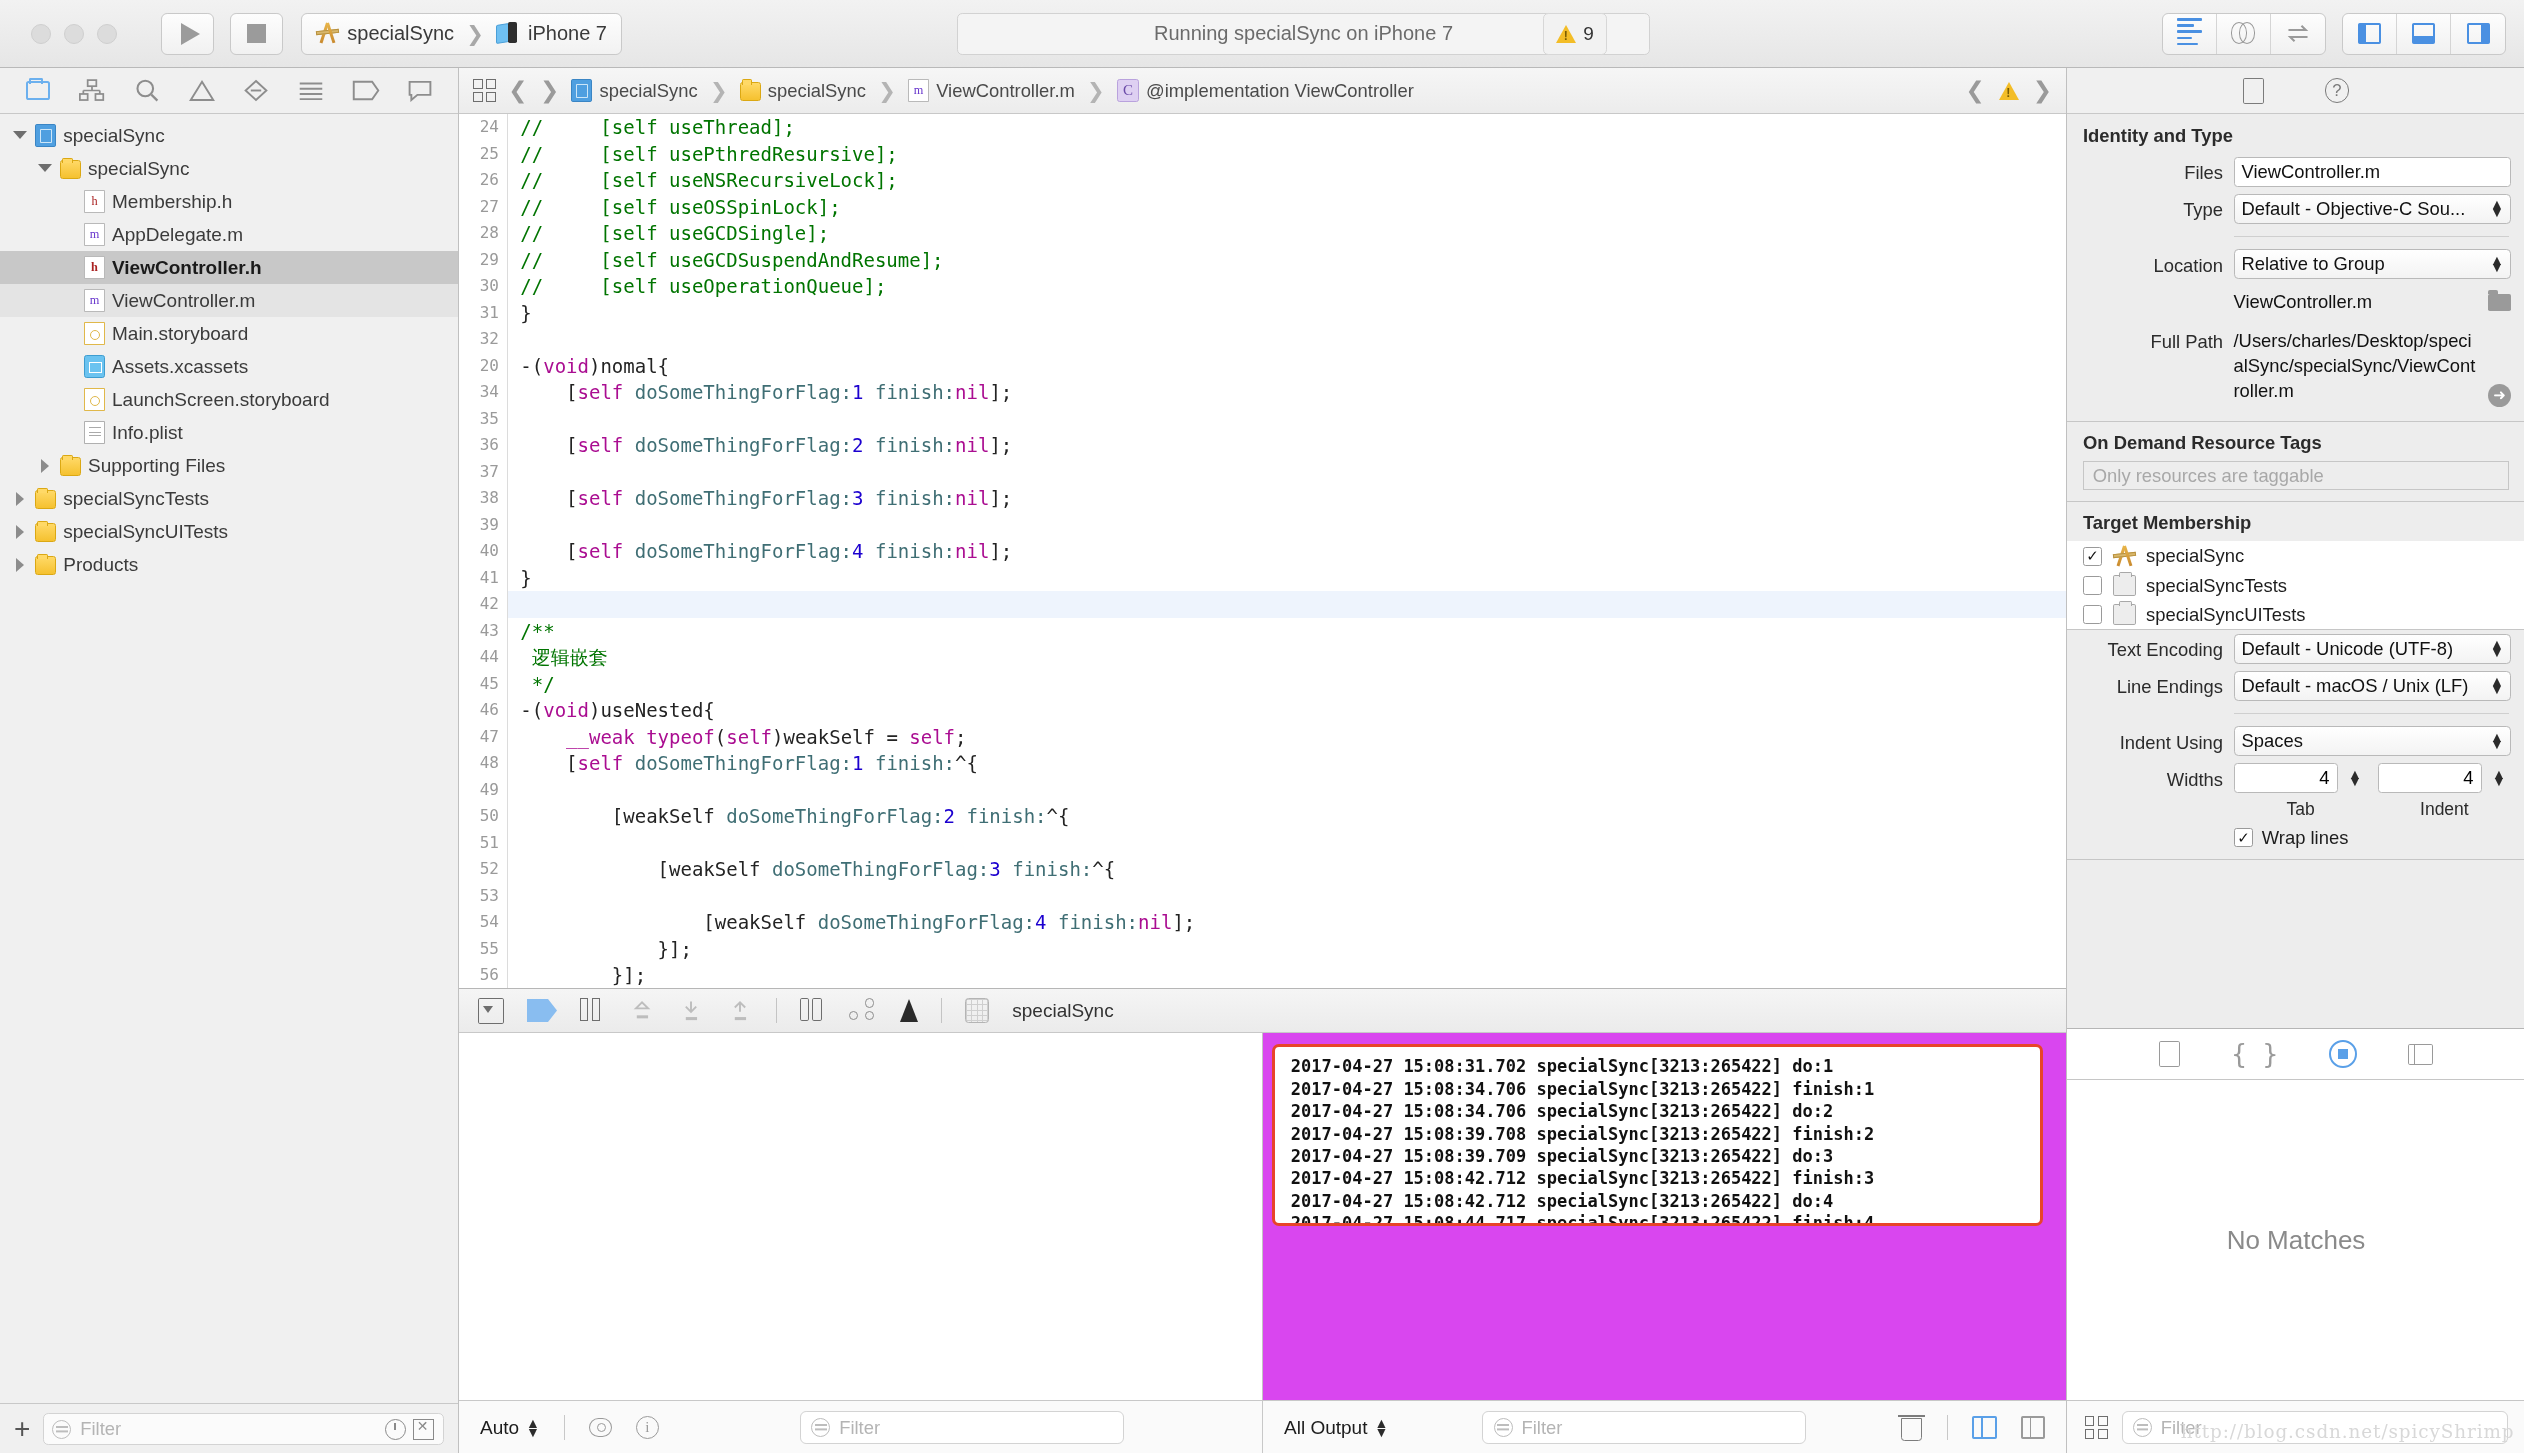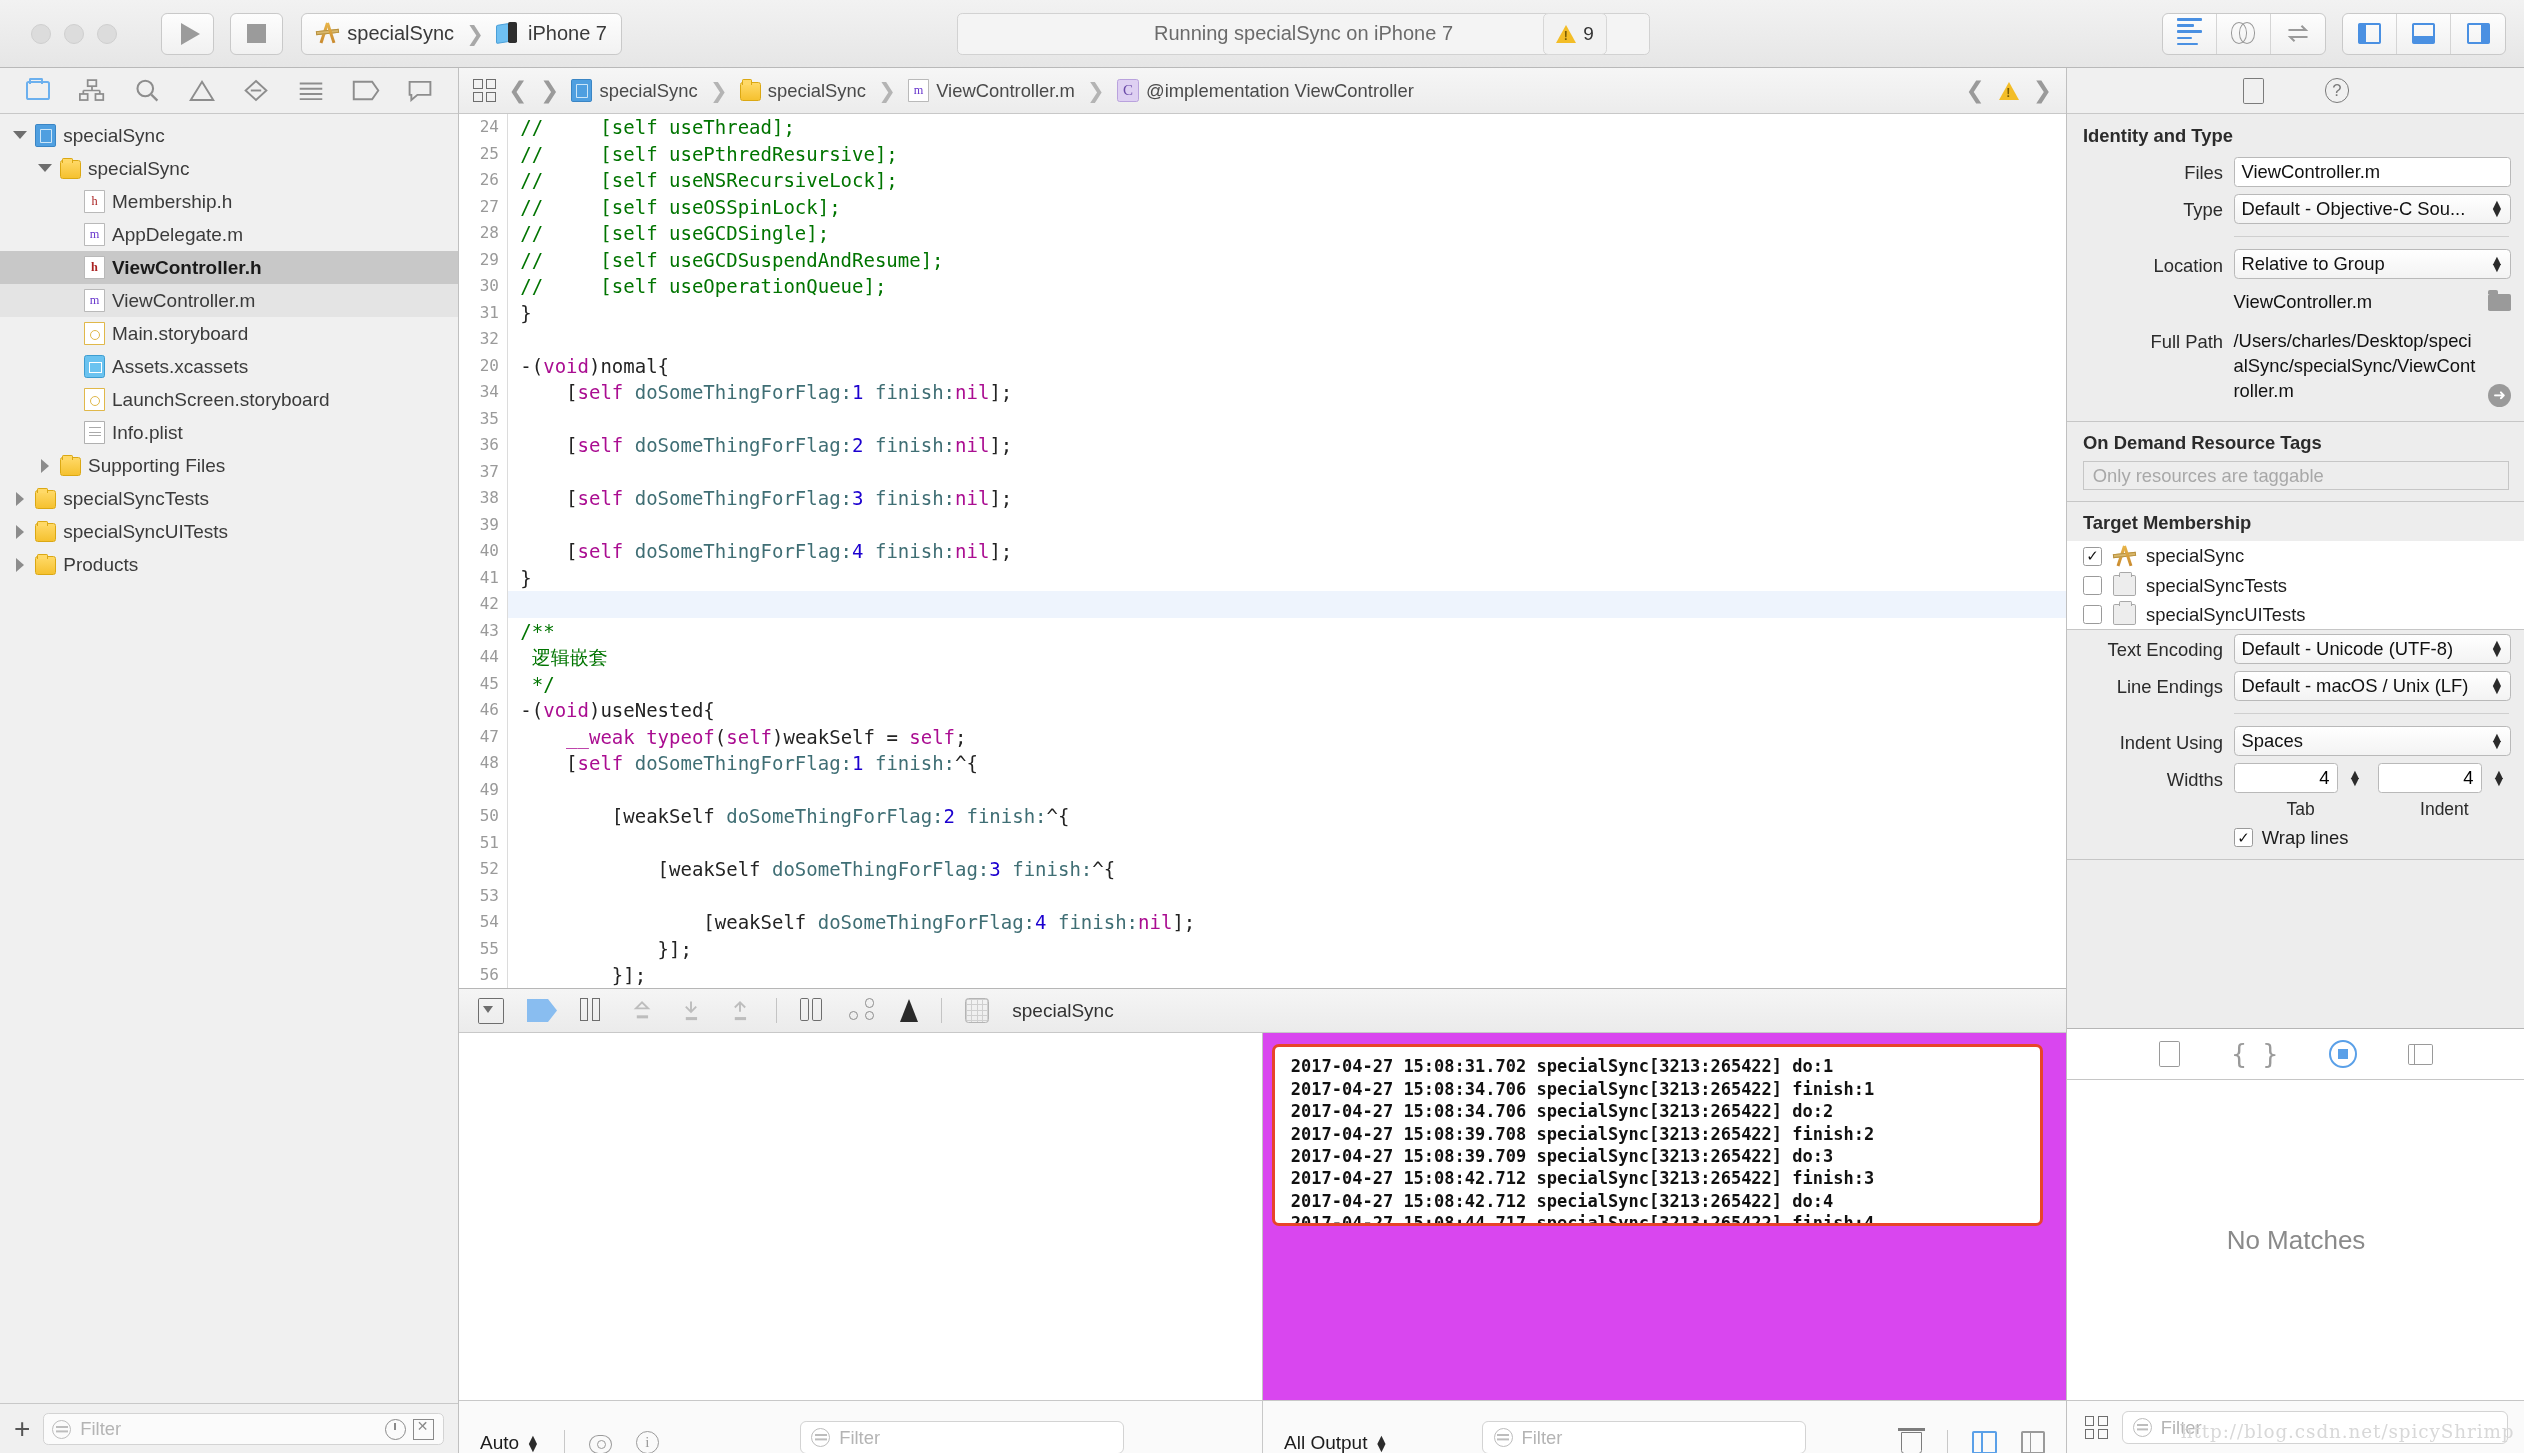--- a/index.html
+++ b/index.html
@@ -169,21 +169,21 @@
   .vars-pane { flex: 1; border-right: 0.9px solid #c4c4c4; background: #fff; position: relative; }
   .console-pane { flex: 1; background: #d946ef; position: relative; overflow: hidden; }
   .console-box {
     position: absolute; left: 8.8px; top: 10.5px; right: 23px; height: 182px;
     border: 3.5px solid #e8442a; border-radius: 7px; background: #fff;
     padding: 8.8px 0 0 16px; overflow: hidden;
   }
   .clog { font-family: "DejaVu Sans Mono", monospace; font-size: 17px; line-height: 22.4px; color: #111; font-weight: bold; white-space: pre; }
 
   .debug-foot { height: 54px; flex: 0 0 54px; display: flex; border-top: 0.9px solid #c8c8c8; background: #fafafa; }
-  .foot-half { flex: 1; display: flex; align-items: flex-end; gap: 24px; padding: 0 21px; position: relative; }
+  .foot-half { flex: 1; display: flex; align-items: center; gap: 24px; padding: 0 21px; position: relative; }
   .foot-half.right { border-left: 0.9px solid #c8c8c8; }
   .popup { font-size: 19px; color: #1c1c1c; display: flex; align-items: center; gap: 7px; }
   .stepper { display: inline-flex; flex-direction: column; line-height: 0.6; font-size: 14px; color: #2b2b2b; }
   .vsep { width: 0.9px; height: 24.5px; background: #c8c8c8; }
   .eye { width:23px; height:19px; border:1.8px solid #9a9a9a; border-radius:50% 50% 50% 50%/60% 60% 60% 60%; position:relative; }
   .eye:after { content:""; position:absolute; left:7px; top:4.4px; width:7px; height:7px; border:1.8px solid #9a9a9a; border-radius:50%; }
   .info-c { width:23px; height:23px; border:1.8px solid #9a9a9a; border-radius:50%; color:#9a9a9a; font-size:15px; font-family:"Liberation Serif",serif; display:flex; align-items:center; justify-content:center; }
   .foot-filter { width: 324px; height: 33px; border:0.9px solid #d3d3d3; border-radius:6.1px; background:#fff; display:flex; align-items:center; gap:8.8px; padding:0 10.5px; }
   .trash { width:23px; height:26px; position:relative; }
   .trash:before { content:""; position:absolute; top:3.5px; left:0.9px; right:0.9px; bottom:0; border:1.8px solid #7c7c7c; border-radius:0 0 3.5px 3.5px; }

